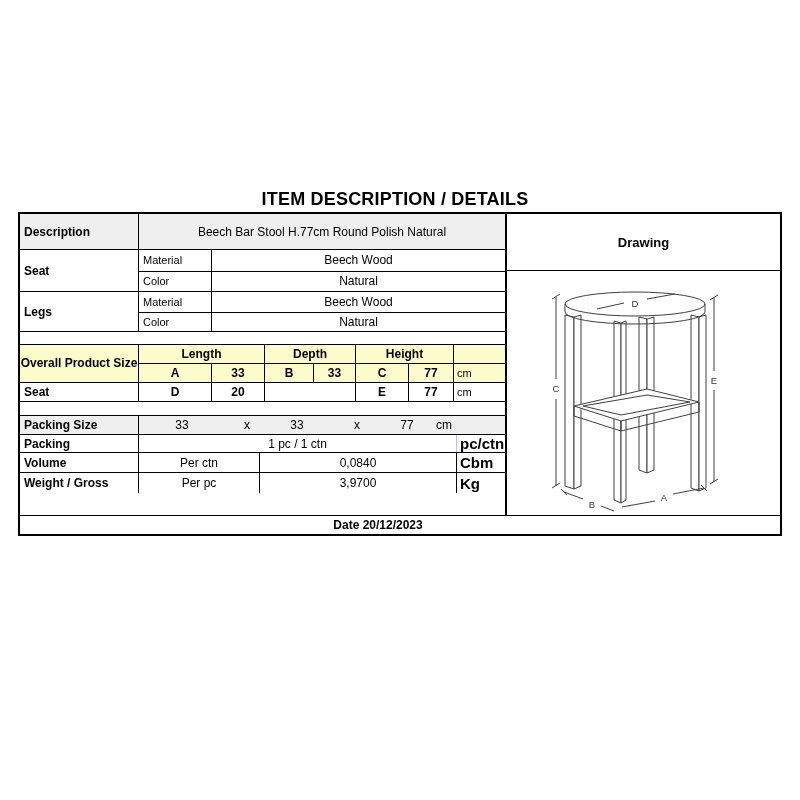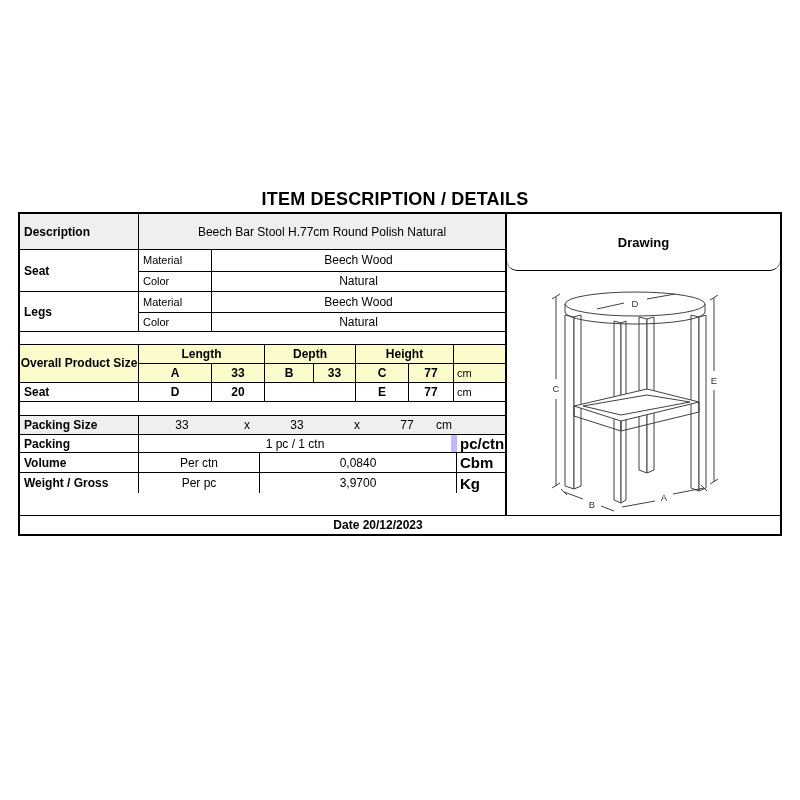--- a/index.html
+++ b/index.html
@@ -63,35 +63,35 @@
   .ovlabel { grid-row: 1 / 3; grid-column: 1; text-align: center; line-height: 1.25; }
   .sg-seatlbl { justify-content: flex-start; padding-left: 4px; }
 
   .r-psize { height: 19px; background: #efefef; }
   .ps-vals { flex: 1; position: relative; }
   .ps { position: absolute; top: 50%; transform: translate(-50%, -50%); }
 
   .r-pack { height: 18px; }
   .r-vol, .r-wt { height: 20px; }
   .r-wt { border-bottom: none; }
-  .c-pval { width: 318px; border-right: 6px solid #c4b5fd; justify-content: center; }
+  .c-pval { width: 318px; border-right: 1px solid #c4b5fd; justify-content: center; }
   .c-per { width: 121px; border-right: 1px solid #000; justify-content: center; }
   .c-num { width: 197px; border-right: 1px solid #000; justify-content: center; }
   .c-unit { flex: 1; font-weight: bold; font-size: 15px; padding-left: 3px; }
 
   .date-row {
     flex: 1; border-top: 1px solid #000;
     display: flex; align-items: center; justify-content: center;
     font-weight: bold; padding-right: 44px;
   }
 
   .drawing-header {
     height: 57px; border-bottom: 1px solid #000;
     display: flex; align-items: center; justify-content: center;
-    font-weight: bold; font-size: 13px; border-radius: 10px;
+    font-weight: bold; font-size: 13px;
   }
   .drawing-body { flex: 1; display: flex; align-items: center; justify-content: center; }
   .drawing-body svg { display: block; }
   .dline { stroke: #404040; stroke-width: 1; fill: none; }
   .dfill { stroke: #404040; stroke-width: 1; fill: #ffffff; }
   .dtext { font-size: 9.5px; fill: #333; font-family: "Liberation Sans", sans-serif; }
 </style>
 </head>
 <body>
 

